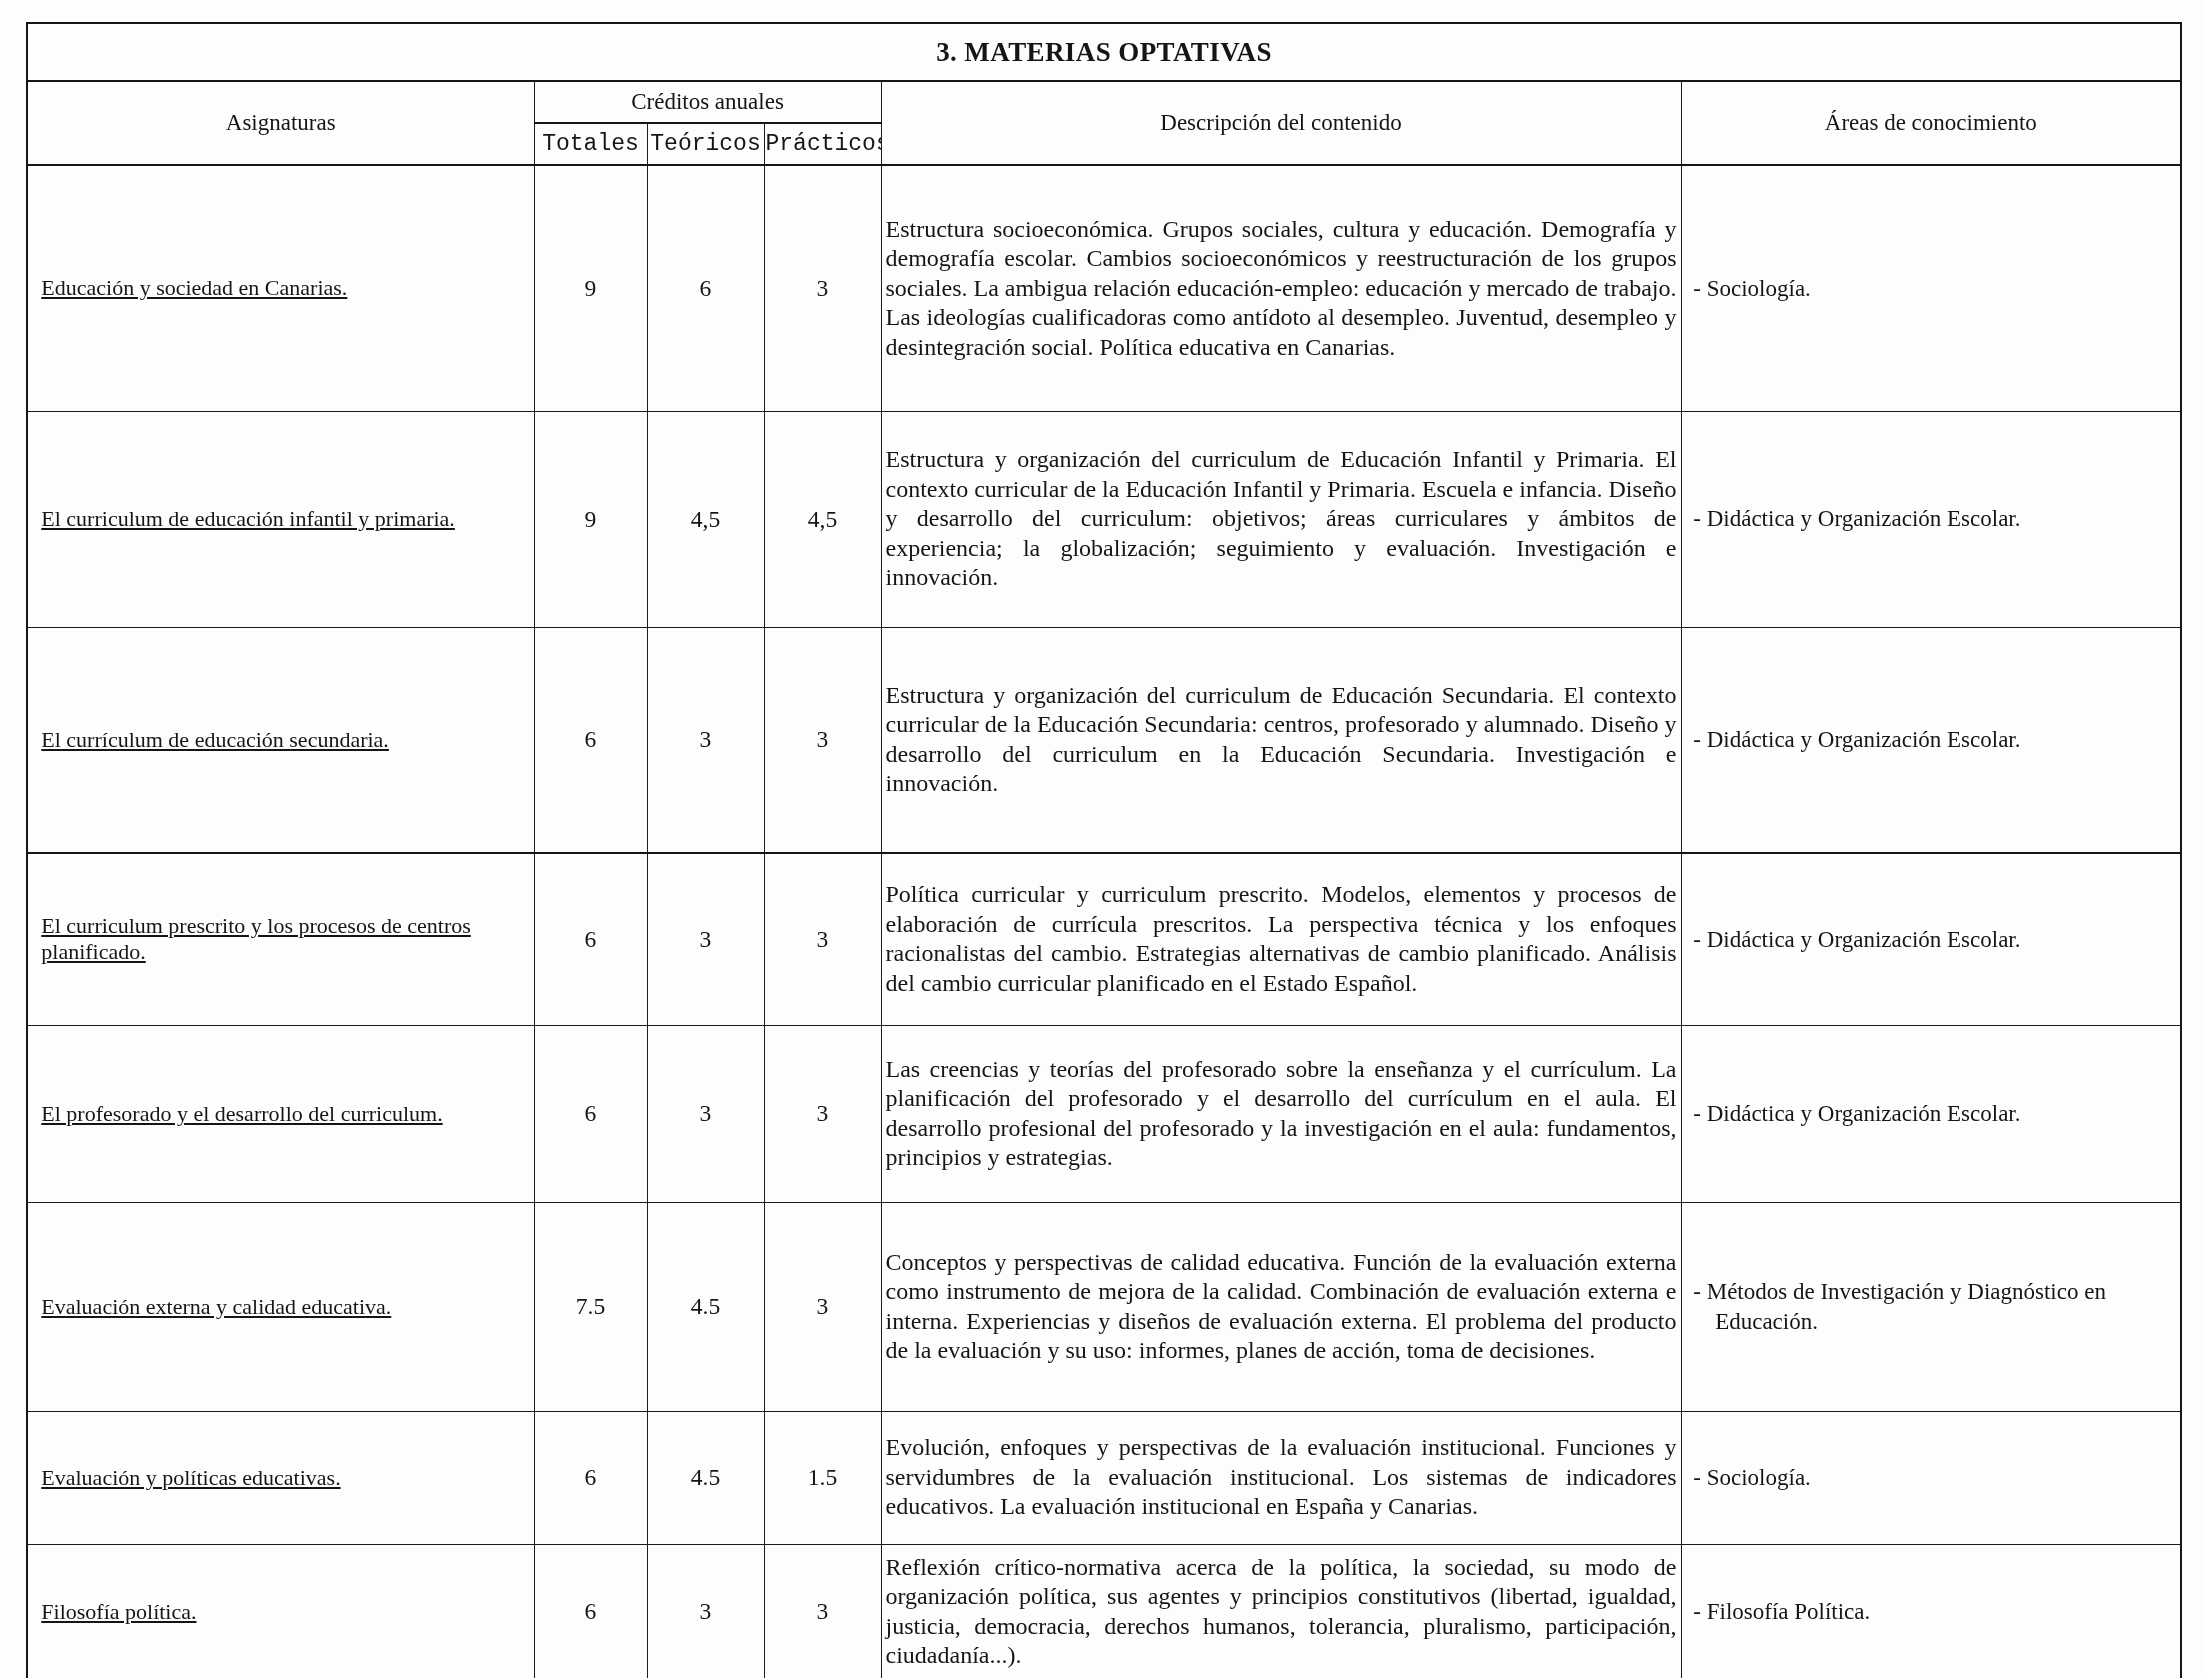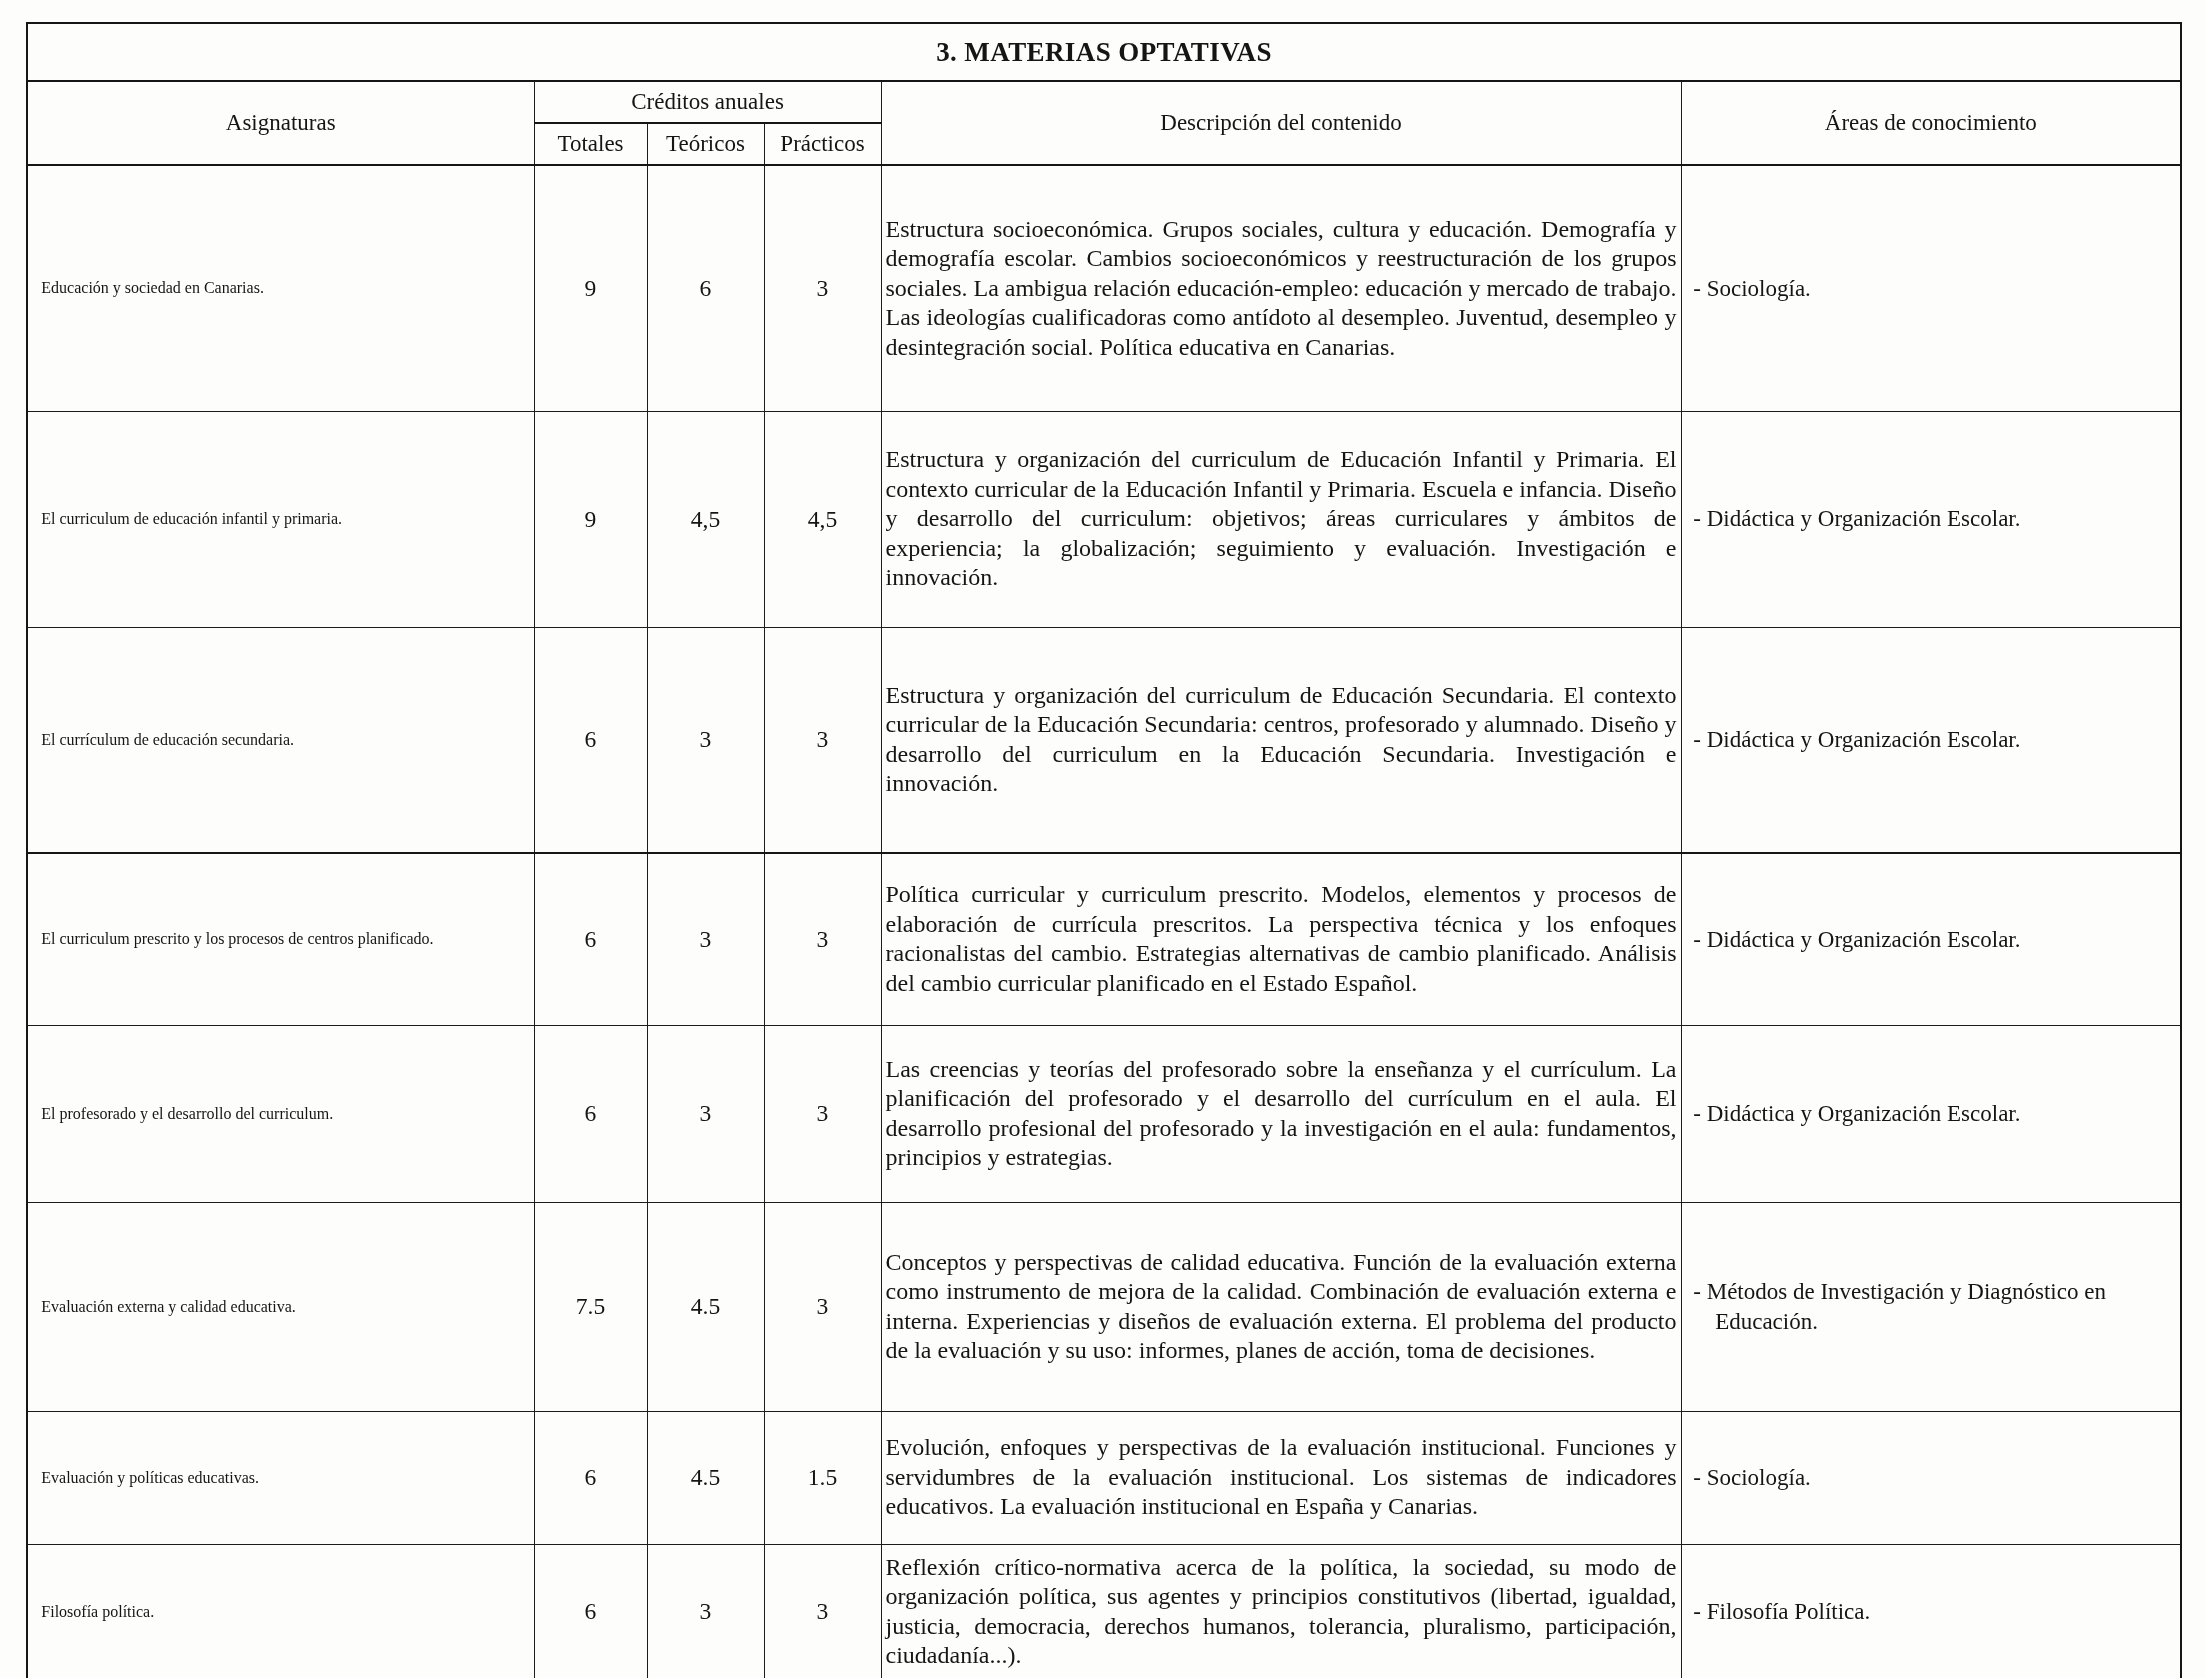--- a/index.html
+++ b/index.html
@@ -39,26 +39,26 @@
     font-weight: bold;
     font-size: 27px;
     letter-spacing: 0.4px;
     margin-top: 40px;
   }
   
   td.hdr {
     text-align: center;
     font-size: 23px;
   }
-  tr.subhdr td { border-top: 2.2px solid #161616; }
+  tr.subhdr td { border-top: 2.2px solid #161616; font-family: Liberation Mono, monospace; }
   tr.first-data td { border-top: 2.2px solid #161616; }
   tr.thick-sep td { border-top: 2.2px solid #161616; }
   tr.dashed-sep td { border-top: 1.5px dashed #2d2d2d; }
   
-  td.asig { padding: 4.4px 13.3px; font-size: 16px; }
+  td.asig { padding: 4.4px 13.3px; font-size: 22px; text-decoration: underline; }
   .asig-text { max-width: 443px; }
   
   td.num {
     text-align: center;
     font-size: 23.6px;
   }
   
   td.desc { padding: 3px 4px; }
   .desc-text {
     font-size: 24px;

